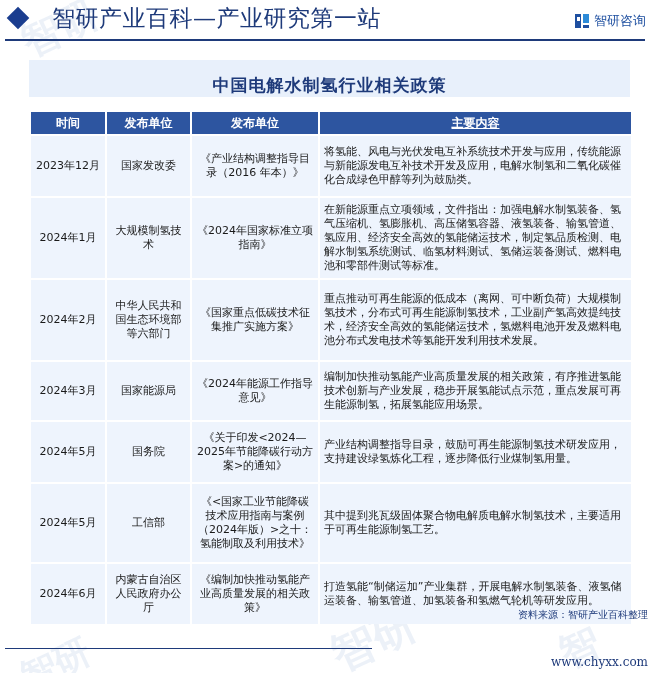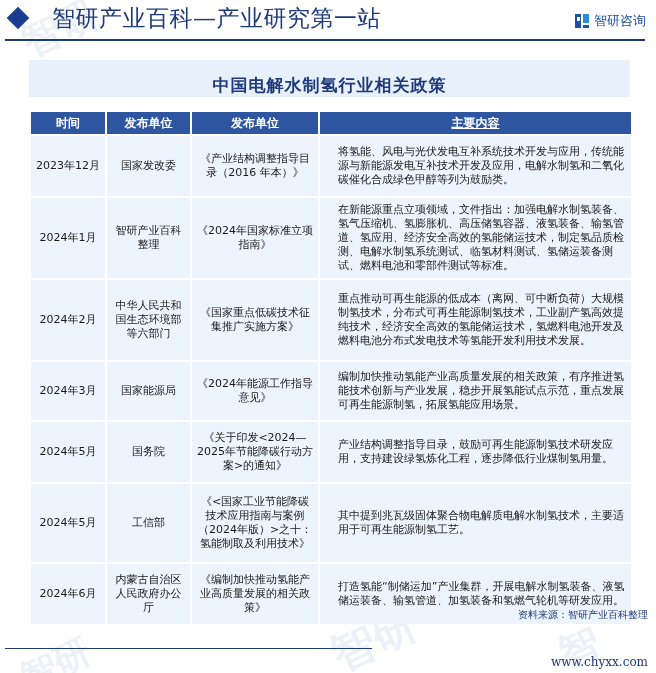--- a/index.html
+++ b/index.html
@@ -59,21 +59,21 @@
     background: #2d55a0; color: #ffffff; font-weight: bold; font-size: 12px;
     height: 22px; padding: 0; text-align: center; border-right: 2px solid #ffffff;
   }
   .policy-table th:last-child { border-right: none; text-decoration: underline; }
   .policy-table td {
     background: #eef4fd; border-right: 2px solid #ffffff; border-top: 2px solid #ffffff;
     padding: 2px 5px; vertical-align: middle; color: #1a1a1a;
   }
   .policy-table td:last-child { border-right: none; }
   .policy-table td.c { text-align: center; }
-  .policy-table td.content { text-align: left; padding-left: 18px; padding-right: 4px; }
+  .policy-table td.content { text-align: left; padding-left: 4px; padding-right: 4px; }
   col.c1 { width: 76px; } col.c2 { width: 85px; } col.c3 { width: 128px; } col.c4 { width: 311px; }
 
   
   .footer-rule { position: absolute; left: 5px; top: 648px; width: 367px; height: 1px; background: #1e3a7a; }
   .footer-left {
     position: absolute; left: 5px; top: 688px; font-size: 12px; color: #1e3a7a; white-space: nowrap;
   }
   .footer-source {
     position: absolute; right: 8px; top: 608px; font-size: 10px; color: #1e3a7a; white-space: nowrap;
   }
@@ -126,21 +126,21 @@
   </thead>
   <tbody>
     <tr style="height:62px">
       <td class="c">2023年12月</td>
       <td class="c">国家发改委</td>
       <td class="c">《产业结构调整指导目录（2016 年本）》</td>
       <td class="content">将氢能、风电与光伏发电互补系统技术开发与应用，传统能源与新能源发电互补技术开发及应用，电解水制氢和二氧化碳催化合成绿色甲醇等列为鼓励类。</td>
     </tr>
     <tr style="height:82px">
       <td class="c">2024年1月</td>
-      <td class="c">智研产业百科整理</td>
+      <td class="c">大规模制氢技术</td>
       <td class="c">《2024年国家标准立项指南》</td>
       <td class="content">在新能源重点立项领域，文件指出：加强电解水制氢装备、氢气压缩机、氢膨胀机、高压储氢容器、液氢装备、输氢管道、氢应用、经济安全高效的氢能储运技术，制定氢品质检测、电解水制氢系统测试、临氢材料测试、氢储运装备测试、燃料电池和零部件测试等标准。</td>
     </tr>
     <tr style="height:82px">
       <td class="c">2024年2月</td>
       <td class="c">中华人民共和国生态环境部等六部门</td>
       <td class="c">《国家重点低碳技术征集推广实施方案》</td>
       <td class="content">重点推动可再生能源的低成本（离网、可中断负荷）大规模制氢技术，分布式可再生能源制氢技术，工业副产氢高效提纯技术，经济安全高效的氢能储运技术，氢燃料电池开发及燃料电池分布式发电技术等氢能开发利用技术发展。</td>
     </tr>
     <tr style="height:60px">

